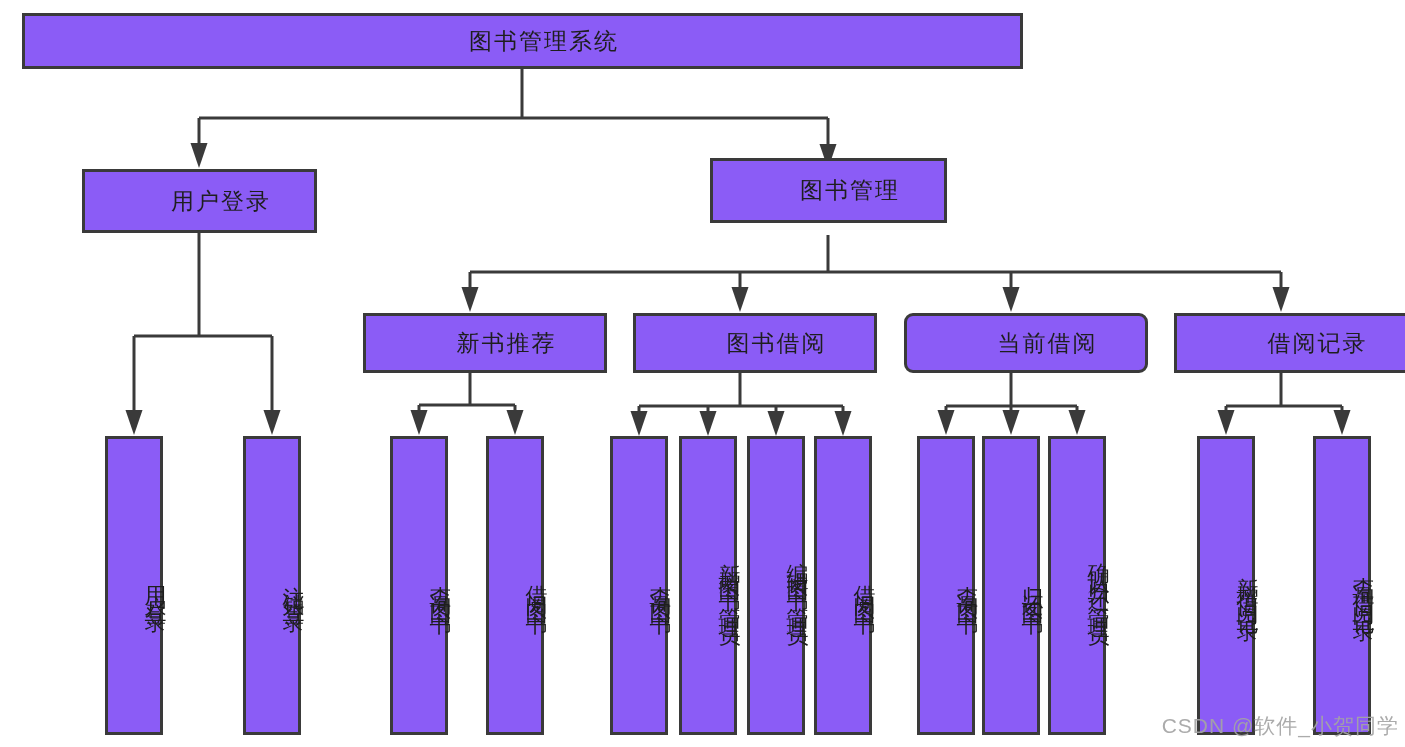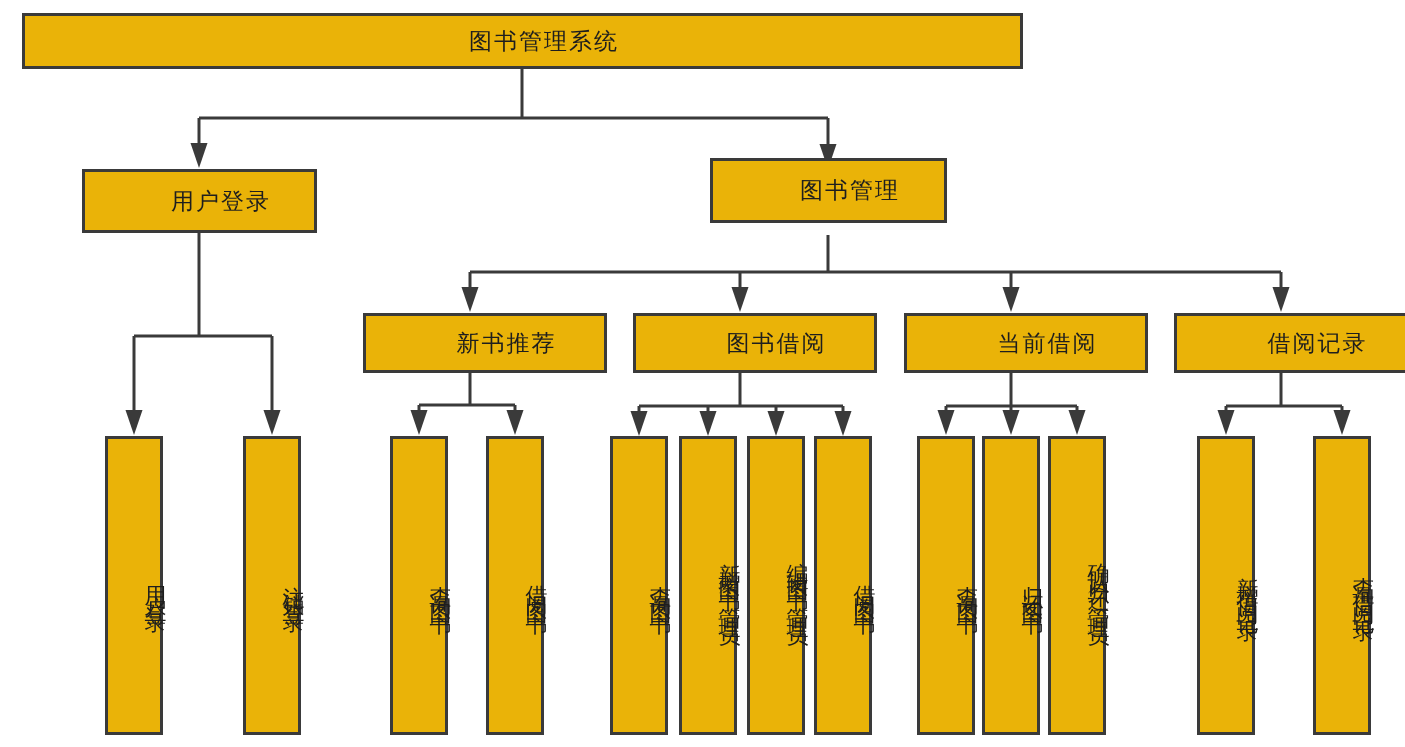--- a/index.html
+++ b/index.html
@@ -24,21 +24,21 @@
     fill: none;
   }
   .connectors polygon {
     fill: #3a3a3a;
     stroke: none;
   }
   .node {
     position: absolute;
     box-sizing: border-box;
     border: 3px solid #3a3a3a;
-    background: #eab308;
+    background: #8b5cf6;
     display: flex;
     align-items: center;
     justify-content: center;
     padding-left: 43px;
   }
   .hlabel {
     font-size: 23px;
     letter-spacing: 2px;
     white-space: nowrap;
     color: #1e1e1e;
@@ -54,21 +54,21 @@
   }
   
   .n-root   { left: 22px;   top: 13px;  width: 1001px; height: 56px; }
   
   .n-login  { left: 82px;   top: 169px; width: 235px;  height: 64px; }
   .n-mgmt   { left: 710px;  top: 158px; width: 237px;  height: 65px; }
   
   .lv3 { top: 313px; width: 244px; height: 60px; }
   .n-rec    { left: 363px; }
   .n-borrow { left: 633px; align-items: center; }
-  .n-cur    { left: 904px; }
+  .n-cur    { left: 904px; border-radius: 9px; }
   .n-rcd    { left: 1174px; }
   
   .leaf { top: 436px; width: 58px; height: 299px; }
   .lf-1  { left: 105px; }
   .lf-2  { left: 243px; }
   .lf-3  { left: 390px; }
   .lf-4  { left: 486px; }
   .lf-5  { left: 610px; }
   .lf-6  { left: 679px; }
   .lf-7  { left: 747px; }
@@ -201,14 +201,15 @@
   <div class="node leaf lf-11">
     <span class="vlabel">确认归还（管理员）</span>
   </div>
   <div class="node leaf lf-12">
     <span class="vlabel">新增借阅记录</span>
   </div>
   <div class="node leaf lf-13">
     <span class="vlabel">查询借阅记录</span>
   </div>
 
+  <div class="watermark">CSDN @软件_小贺同学</div>
 
 </div>
 
 </body></html>

